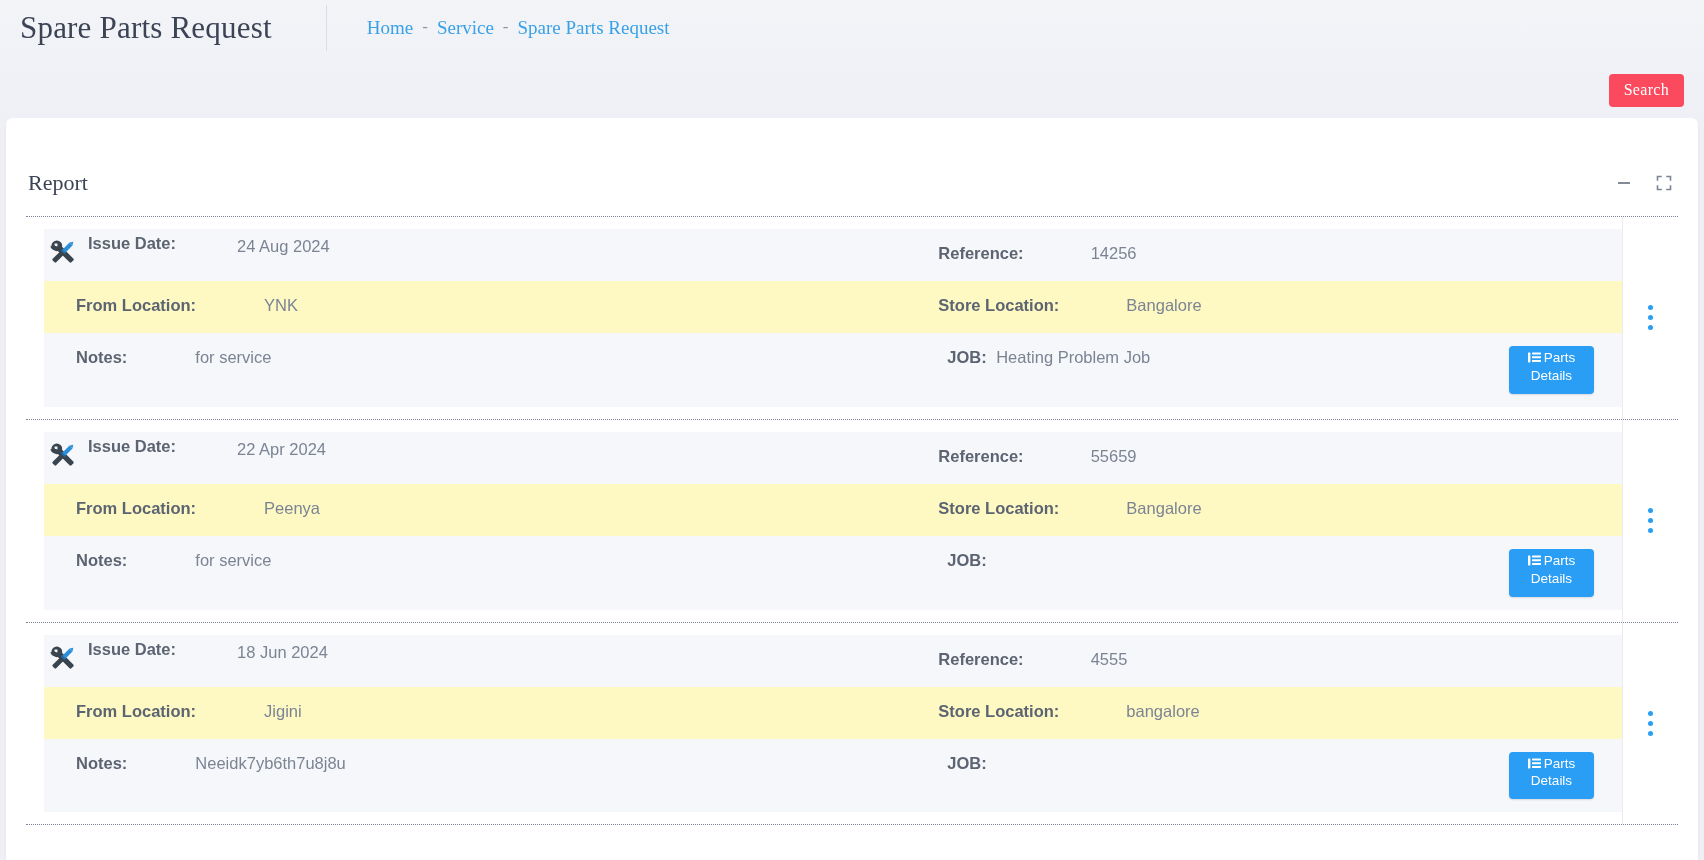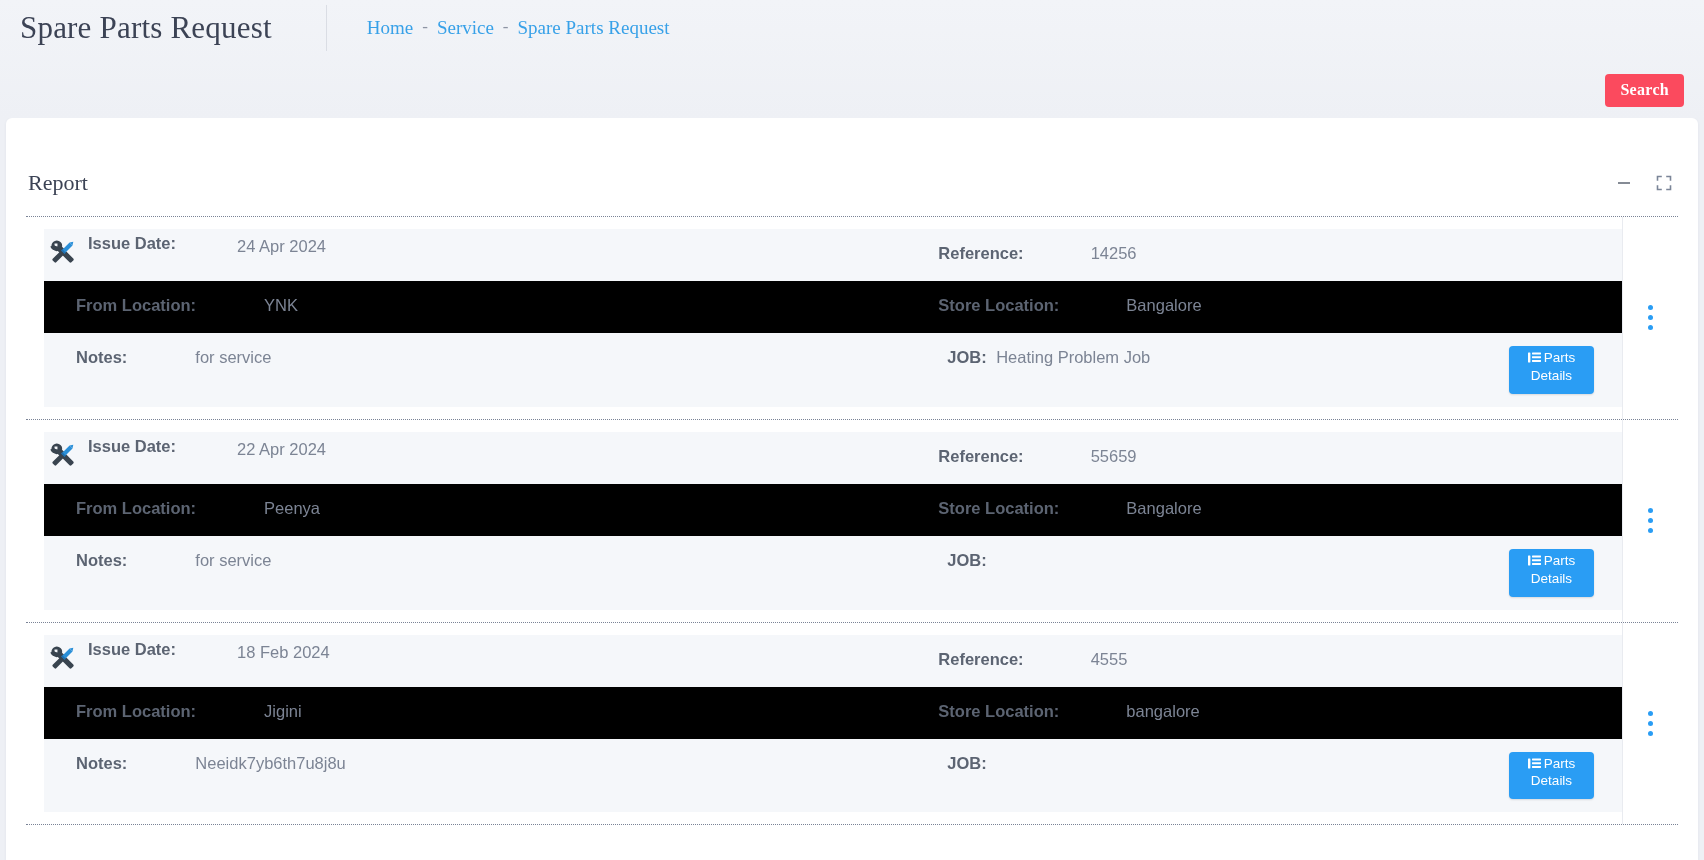--- a/index.html
+++ b/index.html
@@ -57,21 +57,21 @@
   .search-btn {
     position: absolute;
     right: 20px;
     top: 74px;
     background: #fb4a5e;
     color: #ffffff;
     border: none;
     border-radius: 4px;
     font-family: "Liberation Serif", serif;
     font-size: 16px;
-    font-weight: 700;
+    font-weight: 400;
     padding: 7px 15px 8px;
     cursor: pointer;
     letter-spacing: .3px;
   }
 
   
   .card {
     margin: 0 6px;
     background: #ffffff;
     border-radius: 6px 6px 0 0;
@@ -131,21 +131,21 @@
     background: #2a9df4;
   }
 
   
   .frow {
     display: flex;
     align-items: flex-start;
     min-height: 52px;
   }
   .frow.alt  { background: #f5f7fa; }
-  .frow.alt2 { background: #000000; }
+  .frow.alt2 { background: #fef9c3; }
 
   .cell {
     display: flex;
     align-items: flex-start;
     padding: 13px 0;
   }
   .cell-left  { flex: 0 0 53%; padding-left: 32px; }
   .cell-right { flex: 1 1 auto; padding-left: 58px; }
 
   .lbl {
@@ -263,21 +263,21 @@
                 <path d="M12.6 4.4a5.8 5.8 0 0 0 7.5 7.9l-2.6-2.6-1.1-3.4z" fill="#39444f"></path>
               </g>
               <g transform="rotate(45 18 18)">
                 <rect x="15.4" y="17" width="5.2" height="15" rx="1.2" fill="#39444f"></rect>
                 <rect x="15.8" y="6" width="4.4" height="12" fill="#2a8fd8"></rect>
                 <path d="M18 2.6l2.2 3.4h-4.4z" fill="#2a8fd8"></path>
                 <rect x="15.4" y="16.4" width="5.2" height="2" fill="#1f6fae"></rect>
               </g>
             </svg>
             <span class="lbl issue-lbl">Issue Date:</span>
-            <span class="val val-left" style="padding-left:61px">24 Apr 2024</span>
+            <span class="val val-left" style="padding-left:61px">24 Aug 2024</span>
           </div>
           <div class="cell cell-right">
             <span class="lbl">Reference:</span>
             <span class="val val-right">14256</span>
           </div>
         </div>
 
         <div class="frow alt2">
           <div class="cell cell-left">
             <span class="lbl">From Location:</span>
@@ -411,21 +411,21 @@
                 <path d="M12.6 4.4a5.8 5.8 0 0 0 7.5 7.9l-2.6-2.6-1.1-3.4z" fill="#39444f"></path>
               </g>
               <g transform="rotate(45 18 18)">
                 <rect x="15.4" y="17" width="5.2" height="15" rx="1.2" fill="#39444f"></rect>
                 <rect x="15.8" y="6" width="4.4" height="12" fill="#2a8fd8"></rect>
                 <path d="M18 2.6l2.2 3.4h-4.4z" fill="#2a8fd8"></path>
                 <rect x="15.4" y="16.4" width="5.2" height="2" fill="#1f6fae"></rect>
               </g>
             </svg>
             <span class="lbl issue-lbl">Issue Date:</span>
-            <span class="val val-left" style="padding-left:61px">18 Feb 2024</span>
+            <span class="val val-left" style="padding-left:61px">18 Jun 2024</span>
           </div>
           <div class="cell cell-right">
             <span class="lbl">Reference:</span>
             <span class="val val-right">4555</span>
           </div>
         </div>
 
         <div class="frow alt2">
           <div class="cell cell-left">
             <span class="lbl">From Location:</span>

